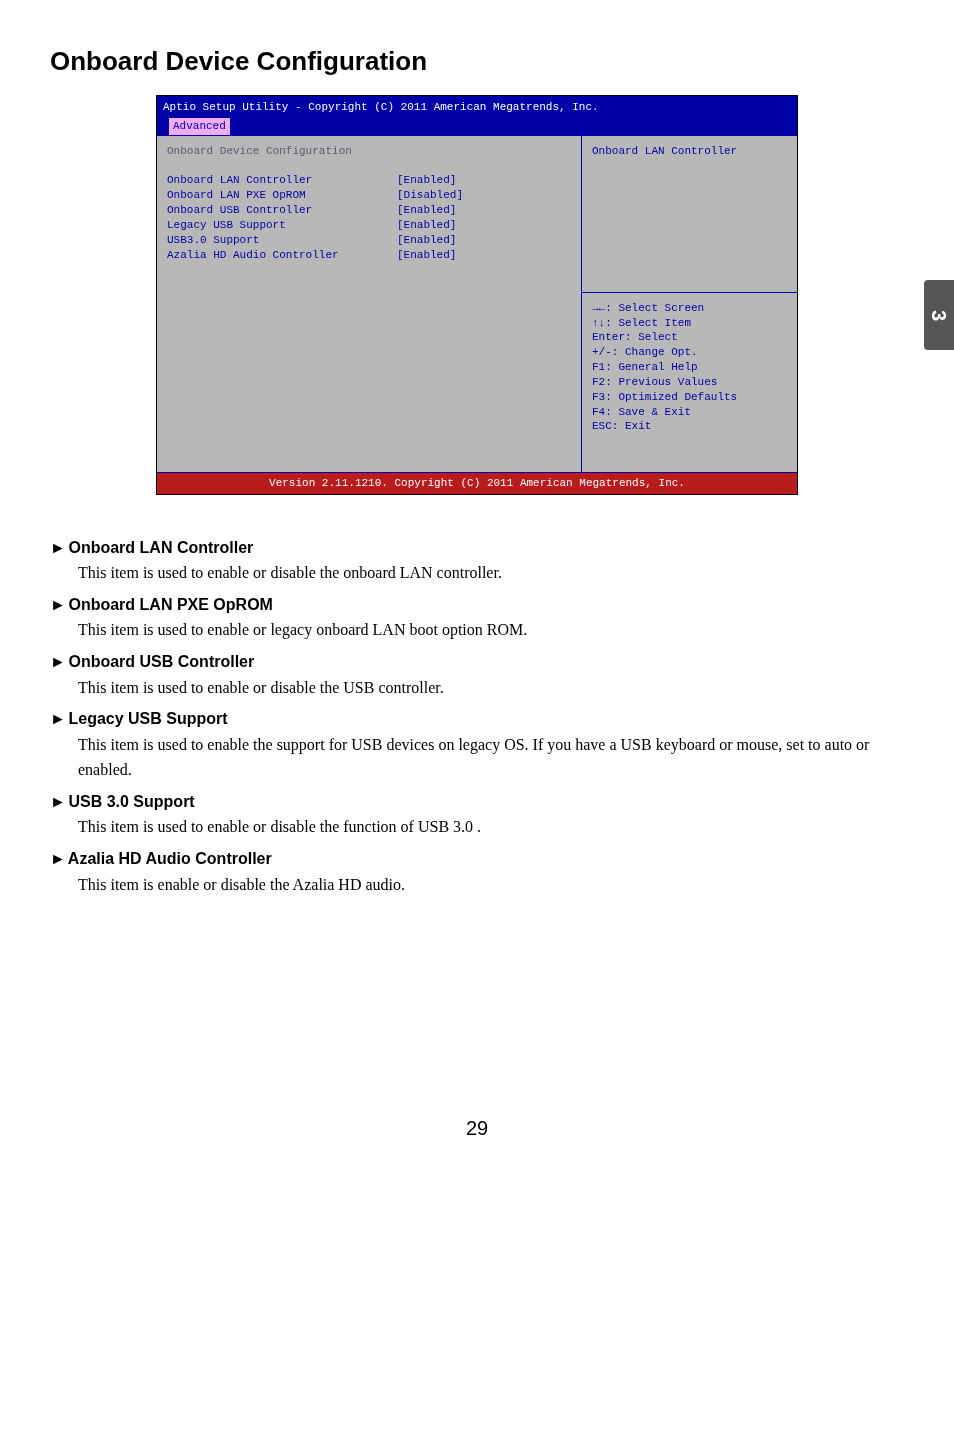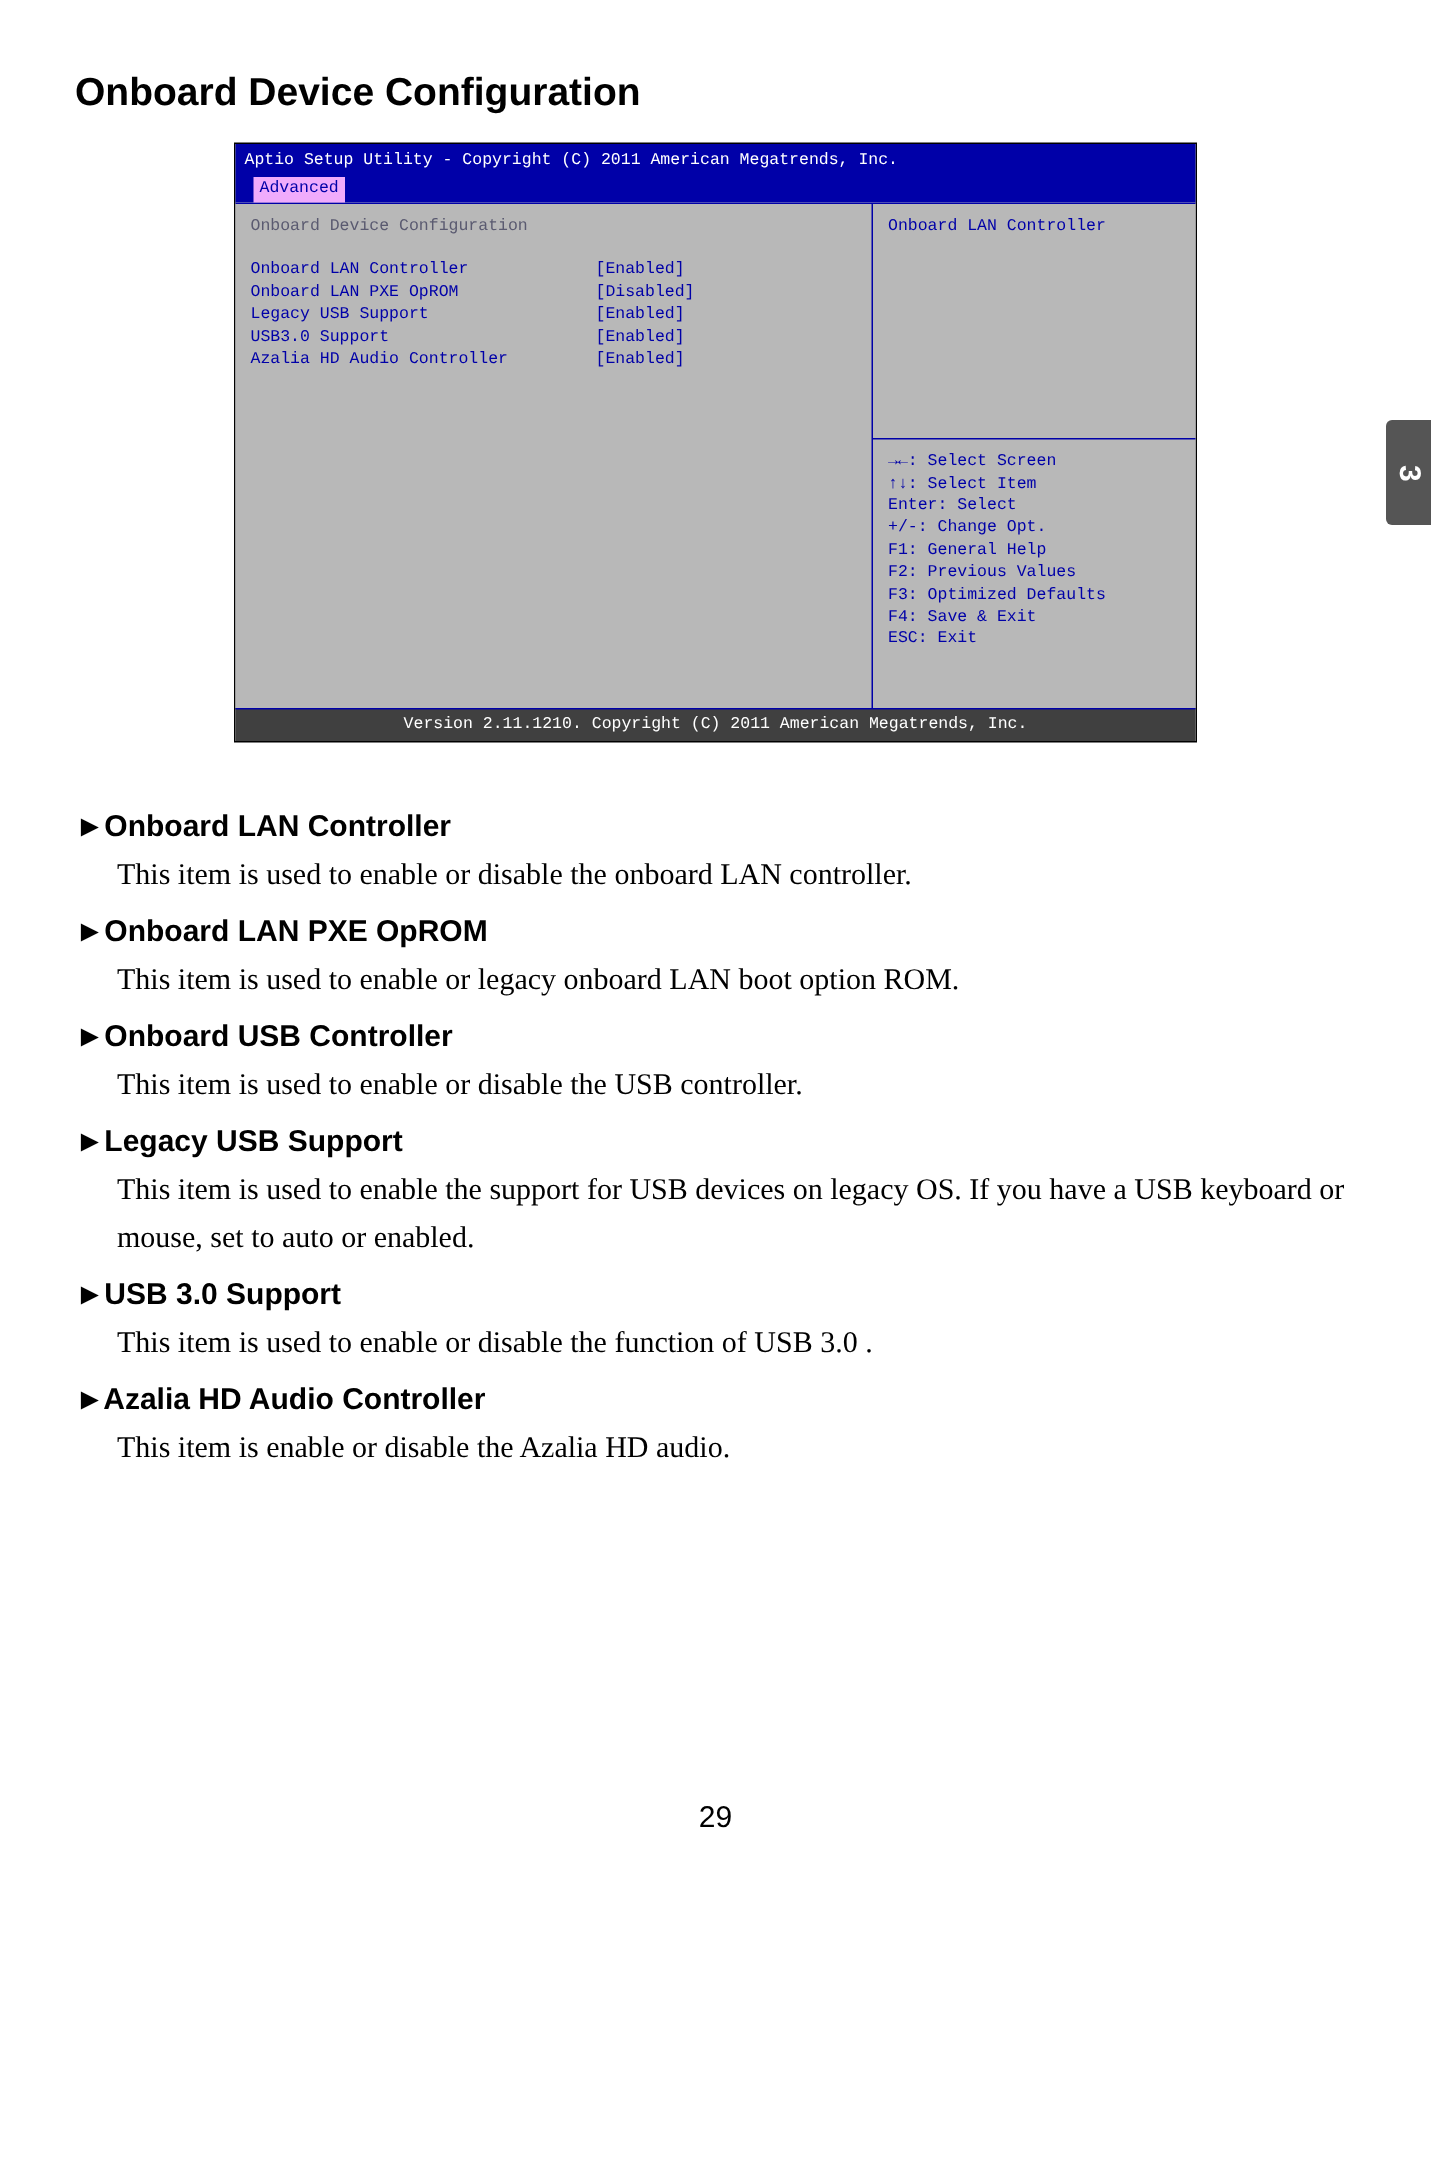--- a/index.html
+++ b/index.html
@@ -75,21 +75,21 @@
   }
   .bios-row {
     white-space: pre;
   }
   .bios-row .label {
     display: inline-block;
     width: 230px;
   }
   .muted { color: #5a5a70; }
   .bios-footer {
-    background: #404040;
+    background: #b91c1c;
     color: #fff;
     text-align: center;
     padding: 3px 0;
     border-top: 1px solid #0000a8;
     white-space: pre;
   }
   .side-tab {
     position: absolute;
     right: 0;
     top: 280px;
@@ -101,21 +101,21 @@
     display: flex;
     align-items: center;
     justify-content: center;
     font-weight: bold;
     font-size: 20px;
   }
   .side-tab span {
     transform: rotate(90deg);
   }
   .desc-list {
-    font-size: 20px;
+    font-size: 16px;
     line-height: 1.6;
     margin-top: 16px;
   }
   .desc-item-title {
     font-weight: bold;
     margin-top: 6px;
   }
   .desc-item-title .arrow {
     display: inline-block;
     width: 14px;
@@ -142,20 +142,21 @@
       <div class="bios-tab-row">
         <span class="bios-tab">Advanced</span>
       </div>
     </div>
     <div class="bios-body">
       <div class="bios-left">
         <div class="bios-row muted">Onboard Device Configuration</div>
         <div class="bios-row">&nbsp;</div>
         <div class="bios-row"><span class="label">Onboard LAN Controller</span><span>[Enabled]</span></div>
         <div class="bios-row"><span class="label">Onboard LAN PXE OpROM</span><span>[Disabled]</span></div>
+        <div class="bios-row"><span class="label">Onboard USB Controller</span><span>[Enabled]</span></div>
         <div class="bios-row"><span class="label">Legacy USB Support</span><span>[Enabled]</span></div>
         <div class="bios-row"><span class="label">USB3.0 Support</span><span>[Enabled]</span></div>
         <div class="bios-row"><span class="label">Azalia HD Audio Controller</span><span>[Enabled]</span></div>
       </div>
       <div class="bios-right">
         <div class="bios-right-top">
           <div class="bios-row">Onboard LAN Controller</div>
         </div>
         <div class="bios-right-bottom">
           <div class="bios-row">→←: Select Screen</div>

